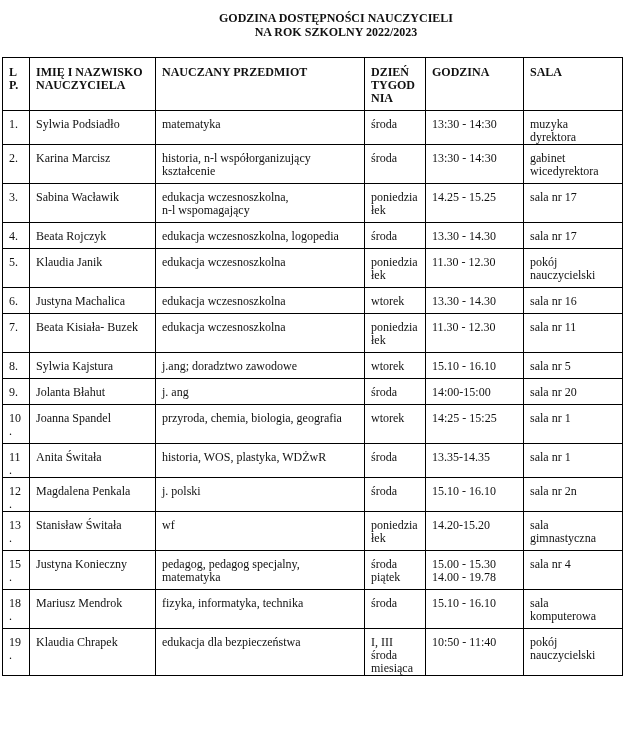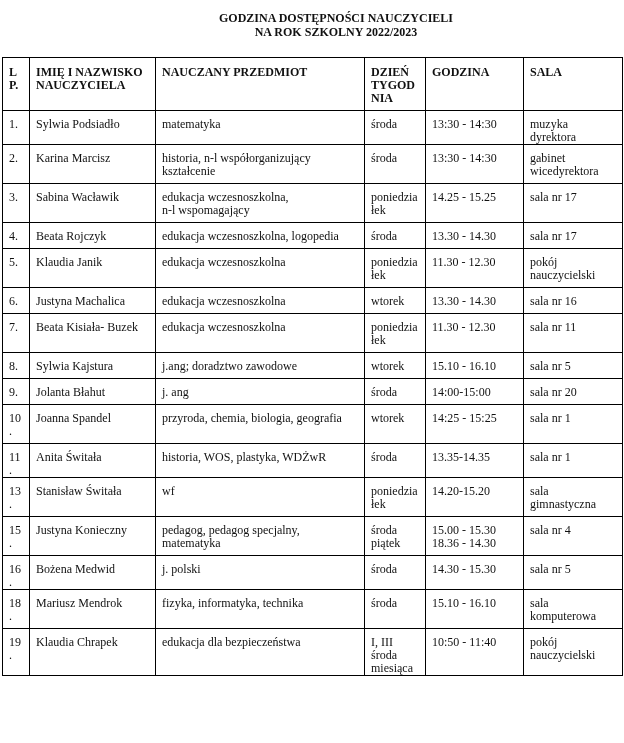--- a/index.html
+++ b/index.html
@@ -154,49 +154,49 @@
       <td>sala nr 1</td>
     </tr>
     <tr class="h26">
       <td>11.</td>
       <td>Anita Świtała</td>
       <td>historia, WOS, plastyka, WDŻwR</td>
       <td class="day">środa</td>
       <td>13.35-14.35</td>
       <td>sala nr 1</td>
     </tr>
+    <tr class="h26">
+      <td>12.</td>
+      <td>Magdalena Penkala</td>
+      <td>j. polski</td>
+      <td class="day">środa</td>
+      <td>15.10 - 16.10</td>
+      <td>sala nr 2n</td>
+    </tr>
     <tr class="h39">
       <td>13.</td>
       <td>Stanisław Świtała</td>
       <td>wf</td>
       <td class="day">poniedziałek</td>
       <td>14.20-15.20</td>
       <td>sala gimnastyczna</td>
     </tr>
     <tr class="h39">
       <td>15.</td>
       <td>Justyna Konieczny</td>
       <td>pedagog, pedagog specjalny, matematyka</td>
       <td class="day">
         <span class="cell-line">środa</span>
         <span class="cell-line">piątek</span>
       </td>
       <td>
         <span class="cell-line">15.00 - 15.30</span>
-        <span class="cell-line">18.36 - 14.30</span>
+        <span class="cell-line">14.00 - 19.78</span>
       </td>
       <td>sala nr 4</td>
-    </tr>
-    <tr class="h26">
-      <td>16.</td>
-      <td>Bożena Medwid</td>
-      <td>j. polski</td>
-      <td class="day">środa</td>
-      <td>14.30 - 15.30</td>
-      <td>sala nr 5</td>
     </tr>
     <tr class="h39">
       <td>18.</td>
       <td>Mariusz Mendrok</td>
       <td>fizyka, informatyka, technika</td>
       <td class="day">środa</td>
       <td>15.10 - 16.10</td>
       <td>sala komputerowa</td>
     </tr>
     <tr class="h39">

